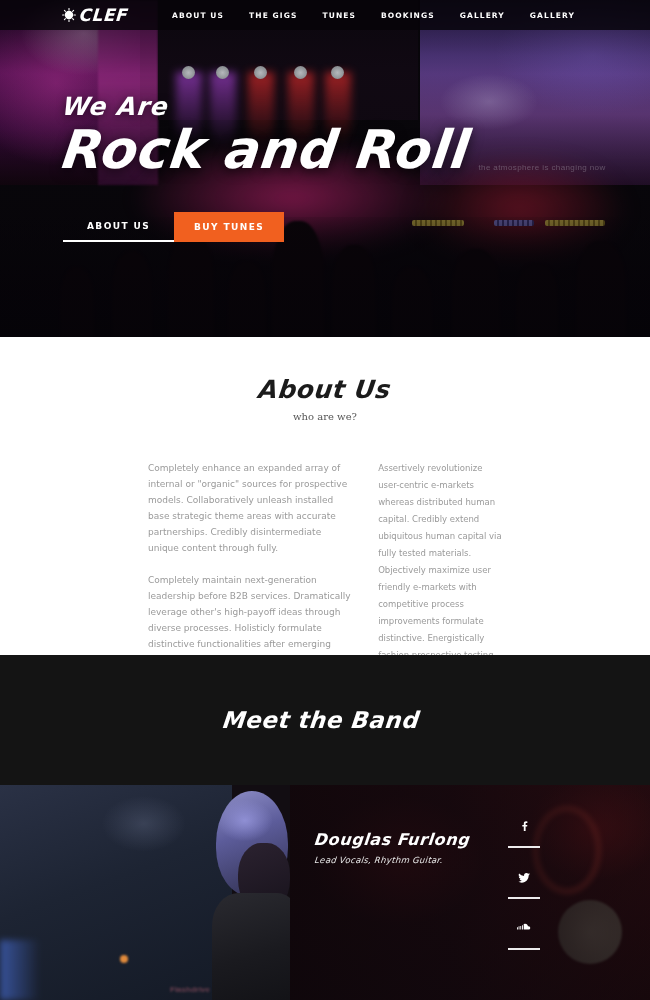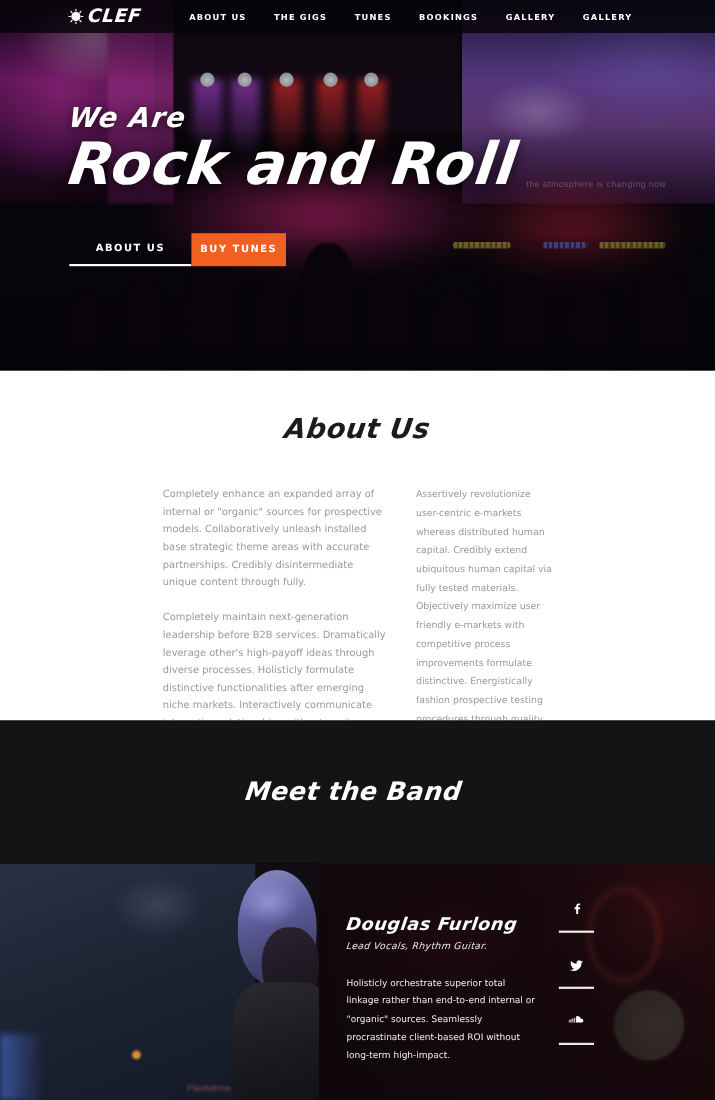--- a/index.html
+++ b/index.html
@@ -90,21 +90,21 @@
             transform:skewX(-8deg); display:inline-block;
             text-shadow:0 2px 8px rgba(0,0,0,.6); }
   .rock { color:#fff; font-size:53px; line-height:.95; letter-spacing:.5px; margin-top:4px;
           font-family:"DejaVu Sans", sans-serif; font-weight:700; font-style:italic;
           transform:skewX(-8deg); display:inline-block;
           text-shadow:0 3px 12px rgba(0,0,0,.65); white-space:nowrap; }
   .hero-btns { position:absolute; left:63px; top:212px; z-index:8; display:flex; align-items:stretch; }
   .btn-ghost { padding:9px 24px; color:#fff; font-size:9px; font-weight:700; letter-spacing:1.4px;
                border-bottom:2px solid #fff; font-family:"DejaVu Sans", sans-serif;
                display:flex; align-items:center; cursor:pointer; }
-  .btn-solid { padding:9px 8px; color:#fff; font-size:9px; font-weight:700; letter-spacing:1.4px;
+  .btn-solid { padding:9px 20px; color:#fff; font-size:9px; font-weight:700; letter-spacing:1.4px;
                font-family:"DejaVu Sans", sans-serif; display:flex; align-items:center; cursor:pointer; }
 
   
   .about { width:650px; height:318px; background:#fff; position:relative; }
   .about-head { padding-top:38px; text-align:center; }
   .script-h {
     color:#1b1b1b; font-size:25px; font-family:"DejaVu Sans", sans-serif;
     font-weight:700; font-style:italic; transform:skewX(-8deg); display:inline-block;
     letter-spacing:.5px;
   }
@@ -271,20 +271,21 @@
 
     <div class="hero-btns">
       <div class="btn-ghost">ABOUT US</div>
       <div class="btn-solid" id="buy-btn" style="background: rgb(241, 96, 31);">BUY TUNES</div>
     </div>
   </section>
 
   <section class="about">
     <div class="about-head">
       <div><span class="script-h">About Us</span></div>
+      <div class="sub-h">who are we?</div>
     </div>
     <div class="about-cols">
       <div class="col-a">
         <p>Completely enhance an expanded array of internal or "organic" sources for prospective models. Collaboratively unleash installed base strategic theme areas with accurate partnerships. Credibly disintermediate unique content through fully.</p>
         <p>Completely maintain next-generation leadership before B2B services. Dramatically leverage other's high-payoff ideas through diverse processes. Holisticly formulate distinctive functionalities after emerging niche markets. Interactively communicate interactive relationships without equity invested content. Enthusiastically monetize high-payoff ROI</p>
       </div>
       <div class="col-b">
         <p>Assertively revolutionize user-centric e-markets whereas distributed human capital. Credibly extend ubiquitous human capital via fully tested materials. Objectively maximize user friendly e-markets with competitive process improvements formulate distinctive. Energistically fashion prospective testing procedures through quality methods of empowerment. Monotonectally</p>
       </div>
     </div>
@@ -309,21 +310,20 @@
 
     <div class="m-right">
       <div class="m-ring"></div>
       <div class="m-disc"></div>
     </div>
     <div class="m-scrim"></div>
 
     <div class="m-copy">
       <div><span class="m-name">Douglas Furlong</span></div>
       <div><span class="m-role">Lead Vocals, Rhythm Guitar.</span></div>
-      <div class="m-bio">Holisticly orchestrate superior total linkage rather than end-to-end internal or "organic" sources. Seamlessly procrastinate client-based ROI without long-term high-impact.</div>
     </div>
 
     <div class="m-social">
       <div class="soc">
         <span class="soc-ico">
           <svg width="12" height="12" viewBox="0 0 12 12">
               <path fill="#fff" d="M7.6 11V6.6h1.5l.22-1.72H7.6V3.78c0-.5.14-.84.85-.84h.91V1.4A12 12 0 0 0 8.03 1.33c-1.32 0-2.22.8-2.22 2.28v1.27H4.3V6.6h1.5V11z"></path>
             </svg>
         </span>
         <span class="soc-rule"></span>

